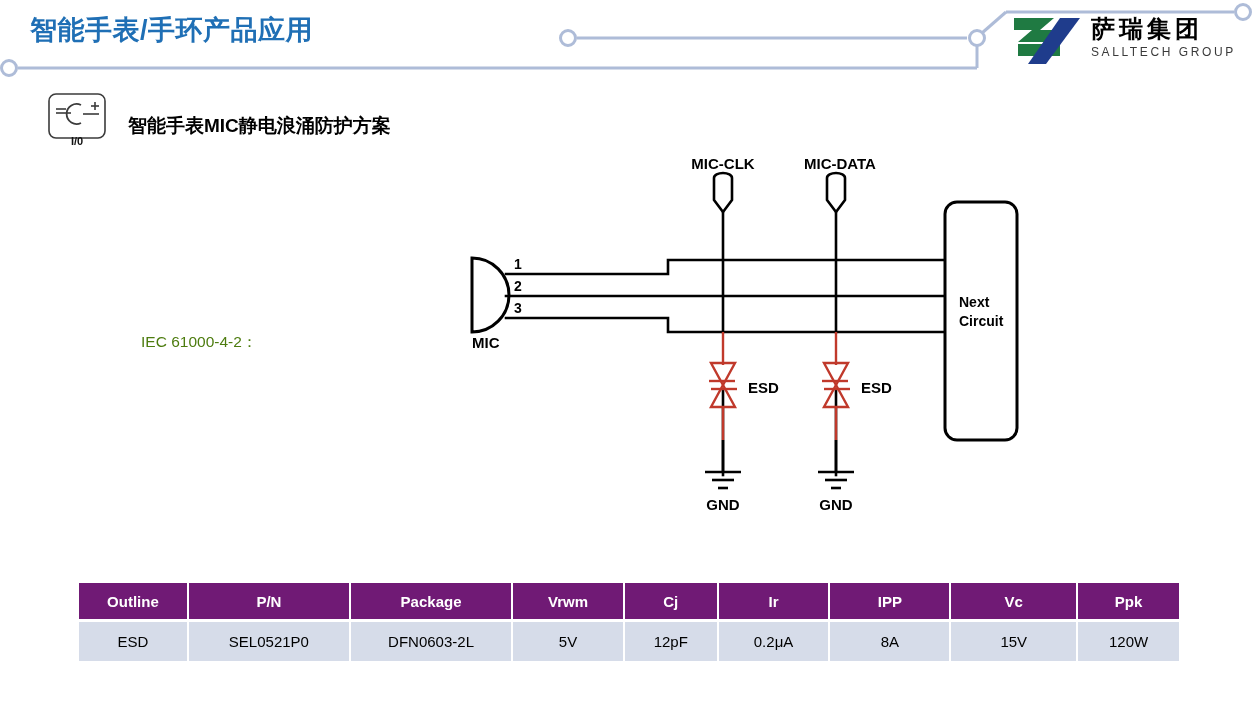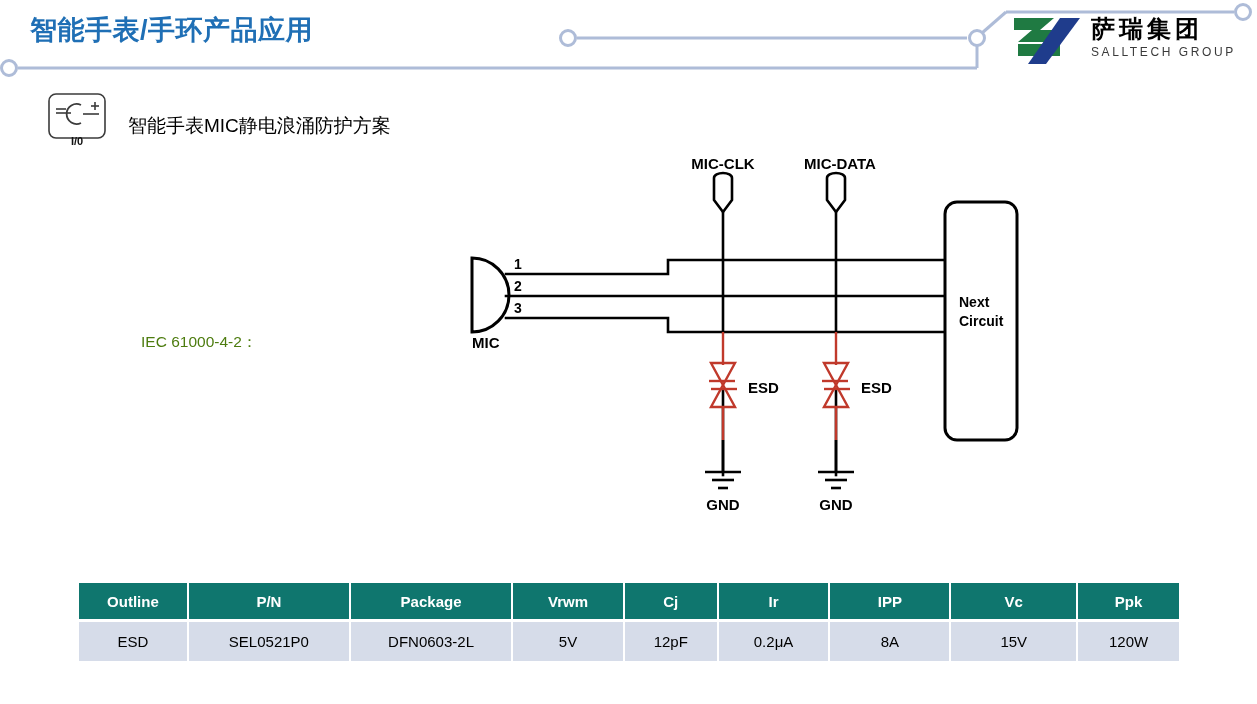--- a/index.html
+++ b/index.html
@@ -85,21 +85,21 @@
     left: 47px;
     top: 93px;
     width: 68px;
     height: 53px;
   }
   #section-heading {
     position: absolute;
     left: 128px;
     top: 113px;
     font-size: 19px;
-    font-weight: normal;
+    font-weight: bold;
     color: #000000;
     white-space: nowrap;
   }
 
   
   #iec-note {
     position: absolute;
     left: 141px;
     top: 330px;
     font-size: 15.5px;
@@ -121,21 +121,21 @@
   #spec-table {
     position: absolute;
     left: 79px;
     top: 583px;
     width: 1100px;
     border-collapse: separate;
     border-spacing: 0;
     table-layout: fixed;
   }
   #spec-table th {
-    background: #0f766e;
+    background: #701a75;
     color: #ffffff;
     font-size: 15px;
     font-weight: bold;
     height: 36px;
     text-align: center;
     border-right: 2px solid #ffffff;
     padding: 0;
   }
   #spec-table th:last-child { border-right: none; }
   #spec-table td {

